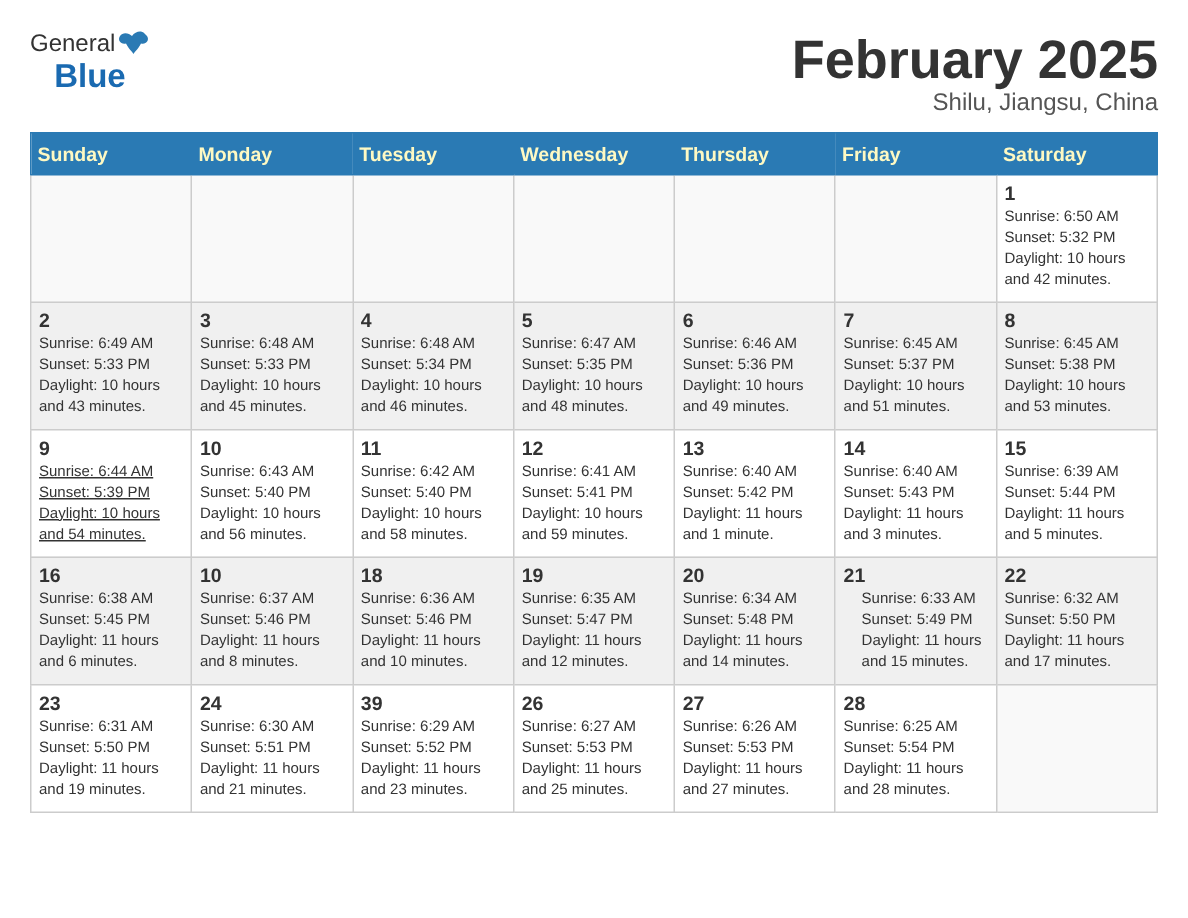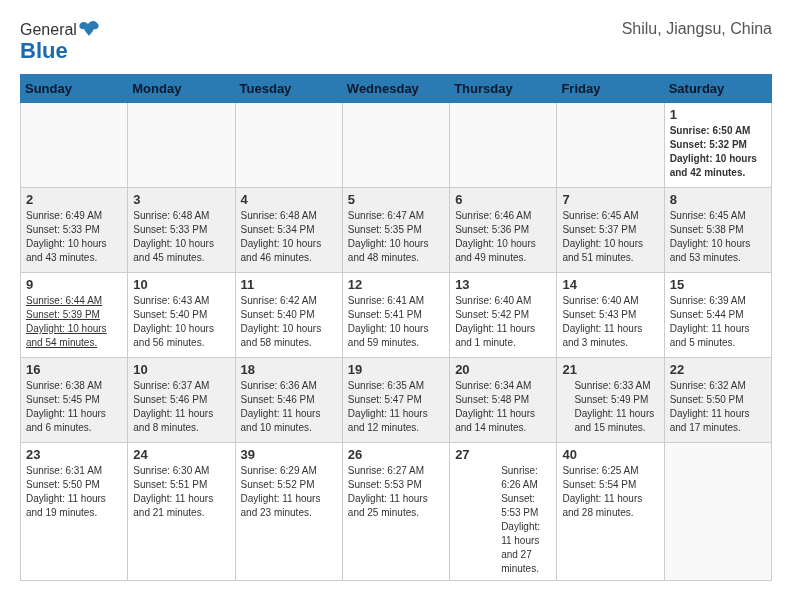--- a/index.html
+++ b/index.html
@@ -12,21 +12,21 @@
     }
     .header {
       display: flex;
       justify-content: space-between;
       align-items: flex-start;
       margin-bottom: 10px;
     }
     .logo {
       display: flex;
       flex-direction: column;
-      align-items: flex-start;
+      align-items: center;
     }
     .logo-general { color: #333; }
     .logo-blue { color: #1a6ab1; }
     .title-block {
       text-align: right;
     }
     .month-title {
       font-size: 36px;
       font-weight: bold;
       color: #333;
@@ -36,21 +36,21 @@
       font-size: 16px;
       color: #555;
     }
     .calendar {
       width: 100%;
       border-collapse: collapse;
       border: 1px solid #ccc;
     }
     .calendar th {
       background-color: #2a7ab4;
-      color: #0f172a;
+      color: #fef9c3;
       font-size: 13px;
       font-weight: bold;
       padding: 6px 4px;
       text-align: left;
       border: 1px solid #2a7ab4;
     }
     .calendar td {
       width: calc(100% / 7);
       vertical-align: top;
       padding: 4px 5px;
@@ -87,20 +87,21 @@
     <div style="display:flex; align-items:center;">
       <span class="logo-general">General</span>
 
       <svg width="22" height="20" viewBox="0 0 22 20" style="margin-left:1px;">
         <path d="M18 2 C16 0 12 1 10 4 C8 2 4 1 2 4 C0 7 3 10 6 9 C8 13 10 14 11 16 C12 14 14 13 16 9 C19 10 22 7 20 4 Z" fill="#2a7ab4"></path>
       </svg>
     </div>
     <span class="logo-blue" style="font-size:22px; font-weight:bold; color:#1a6ab1; margin-top:-2px;">Blue</span>
   </div>
   <div class="title-block">
+    <div class="month-title">February 2025</div>
     <div class="subtitle">Shilu, Jiangsu, China</div>
   </div>
 </div>
 
 <table class="calendar">
   <thead>
     <tr>
 
     <th>Sunday</th>
         <th>Monday</th>
@@ -114,21 +115,21 @@
   <tbody id="calendar-body">
   <tr>
         <td class="empty"></td>
         <td class="empty"></td>
         <td class="empty"></td>
         <td class="empty"></td>
         <td class="empty"></td>
         <td class="empty"></td>
         <td>
           <span class="day-number">1</span>
-          <div class="day-info" style="white-space: pre-line; font-weight: bold;">Sunrise: 6:50 AM
+          <div class="day-info" style="white-space: pre-line;">Sunrise: 6:50 AM
 Sunset: 5:32 PM
 Daylight: 10 hours
 and 42 minutes.</div>
         </td>
       </tr>
       <tr class="row-shade">
         <td>
           <span class="day-number">2</span>
           <div class="day-info" style="white-space: pre-line;">Sunrise: 6:49 AM
 Sunset: 5:33 PM
@@ -304,27 +305,27 @@
         </td>
         <td>
           <span class="day-number">26</span>
           <div class="day-info" style="white-space: pre-line;">Sunrise: 6:27 AM
 Sunset: 5:53 PM
 Daylight: 11 hours
 and 25 minutes.</div>
         </td>
         <td>
           <span class="day-number">27</span>
-          <div class="day-info" style="white-space: pre-line; margin-left: 46px;">Sunrise: 6:26 AM
+          <div class="day-info" style="white-space: pre-line;">Sunrise: 6:26 AM
 Sunset: 5:53 PM
 Daylight: 11 hours
 and 27 minutes.</div>
         </td>
         <td>
-          <span class="day-number">40</span>
+          <span class="day-number">28</span>
           <div class="day-info" style="white-space: pre-line;">Sunrise: 6:25 AM
 Sunset: 5:54 PM
 Daylight: 11 hours
 and 28 minutes.</div>
         </td>
         <td class="empty"></td>
       </tr>
     </tbody>
 </table>
 

